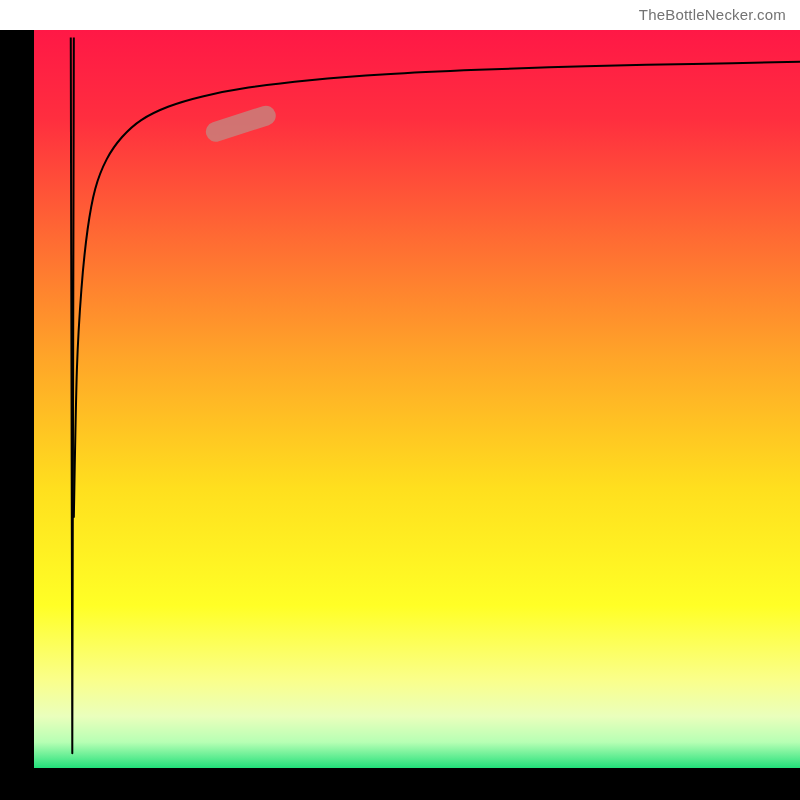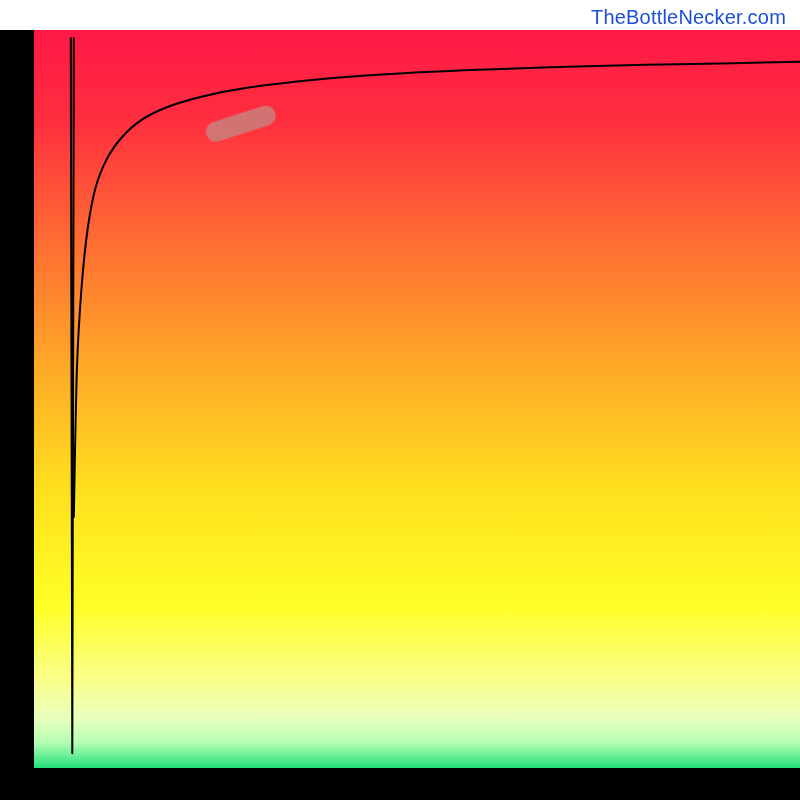--- a/index.html
+++ b/index.html
@@ -12,23 +12,23 @@
   }
   .stage {
     position: relative;
     width: 800px;
     height: 800px;
   }
   .watermark {
     position: absolute;
     top: 6px;
     right: 14px;
-    font-size: 20px;
+    font-size: 15px;
     font-weight: 500;
-    color: #1d4ed8;
+    color: #737373;
     letter-spacing: 0.2px;
     z-index: 10;
     user-select: none;
   }
   svg.plot {
     position: absolute;
     top: 0;
     left: 0;
   }
 </style>

